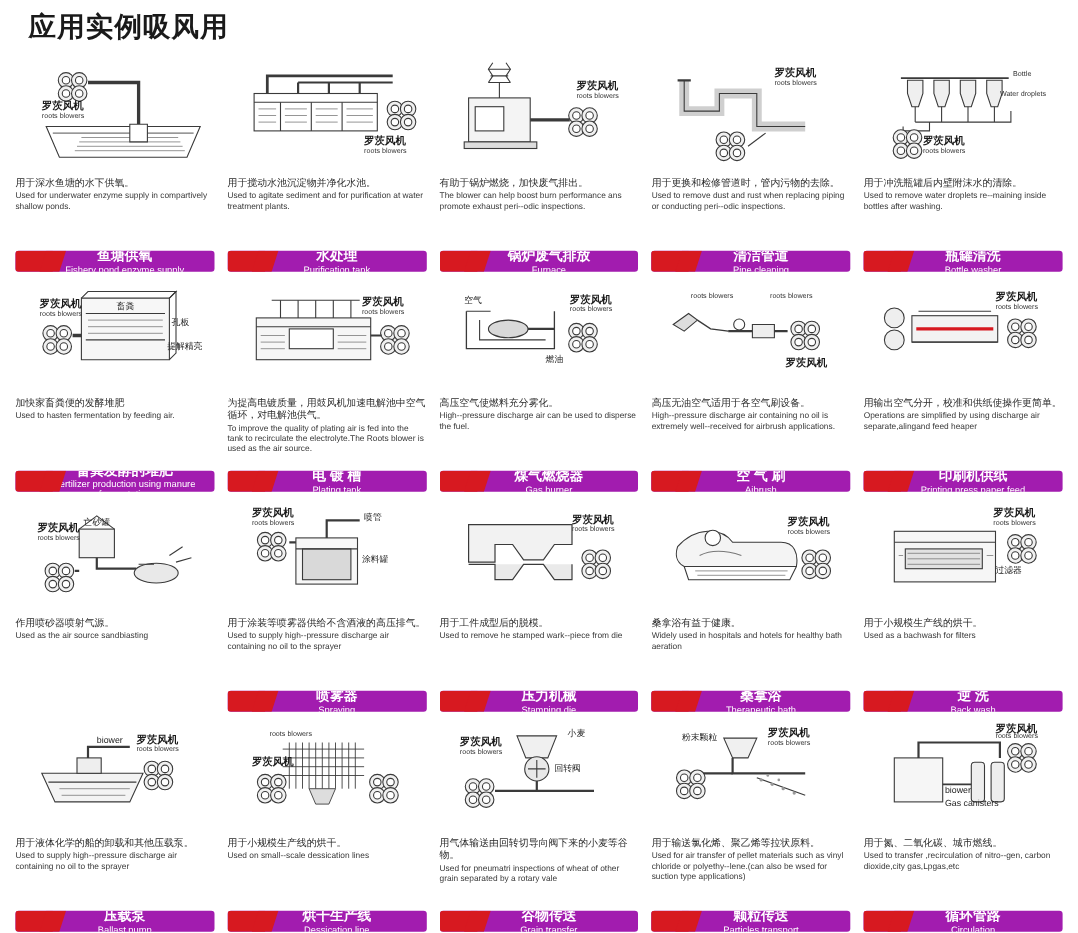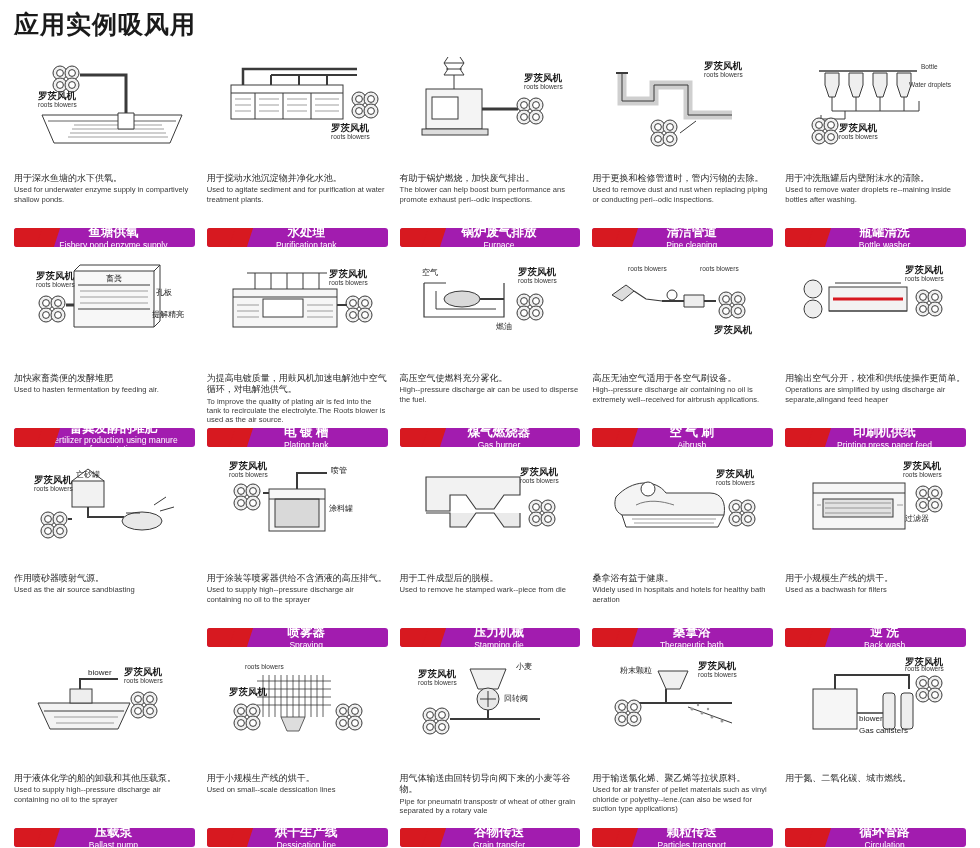--- a/index.html
+++ b/index.html
@@ -8,21 +8,21 @@
     width: 980px; height: 848px;
     background: #ffffff;
     font-family: "Liberation Sans", "DejaVu Sans", sans-serif;
     color: #231f20;
     overflow: hidden;
   }
   #page-title {
     font-size: 25px;
     font-weight: bold;
     letter-spacing: 1px;
-    margin: 8px 0 0 14px;
+    margin: 8px 0 0 26px;
     color: #1a1a1a;
   }
   #grid {
     margin-top: 12px;
     display: grid;
     grid-template-columns: repeat(5, 1fr);
     grid-template-rows: repeat(4, 200px);
     column-gap: 0px;
     row-gap: 0px;
     padding: 0 8px;
@@ -37,21 +37,21 @@
   .art {
     height: 100px;
     position: relative;
     margin-top: 2px;
   }
   .art svg { position:absolute; left:0; top:0; }
   .desc {
     font-size: 8.5px;
     line-height: 1.25;
     color: #2b2b2b;
-    margin-top: 18px;
+    margin-top: 6px;
     min-height: 46px;
   }
   .desc .cn { display:block; font-size: 9px; }
   .desc .en { display:block; font-size: 7.6px; color:#3a3a3a; margin-top:1px; }
   .banner {
     position: relative;
     height: 19px;
     background: #a21caf;
     border-radius: 3px;
     overflow: hidden;
@@ -863,21 +863,21 @@
           </g>
         </g>
         <text class="lbl-cn" x="18" y="22">罗茨风机</text>
         <text class="lbl-en" x="18" y="30">roots blowers</text>
         <text class="lbl" x="116" y="14">小麦</text>
         <text class="lbl" x="104" y="46">回转阀</text>
       </svg>
     </div>
     <div class="desc">
       <span class="cn">用气体输送由回转切导向阀下来的小麦等谷物。</span>
-      <span class="en">Pipe for pneumatri transpostr of wheat of other grain separated by a rotary vale</span>
+      <span class="en">Used for pneumatri inspections of wheat of other grain separated by a rotary vale</span>
     </div>
     <div class="banner">
       <span class="redtab"></span>
       <span class="btxt">
         <span class="bcn">谷物传送</span>
         <span class="ben">Grain transfer</span>
       </span>
     </div>
   </div>
 
@@ -951,20 +951,21 @@
           </g>
         </g>
         <text class="lbl-cn" x="120" y="10">罗茨风机</text>
         <text class="lbl-en" x="120" y="16">roots blowers</text>
         <text class="lbl" x="74" y="66">biower</text>
         <text class="lbl" x="74" y="78">Gas canisters</text>
       </svg>
     </div>
     <div class="desc">
       <span class="cn">用于氮、二氧化碳、城市燃线。</span>
+      <span class="en">Used to transfer ,recirculation of nitro--gen, carbon dioxide,city gas,Lpgas,etc</span>
     </div>
     <div class="banner">
       <span class="redtab"></span>
       <span class="btxt">
         <span class="bcn">循环管路</span>
         <span class="ben">Circulation</span>
       </span>
     </div>
   </div>
 

